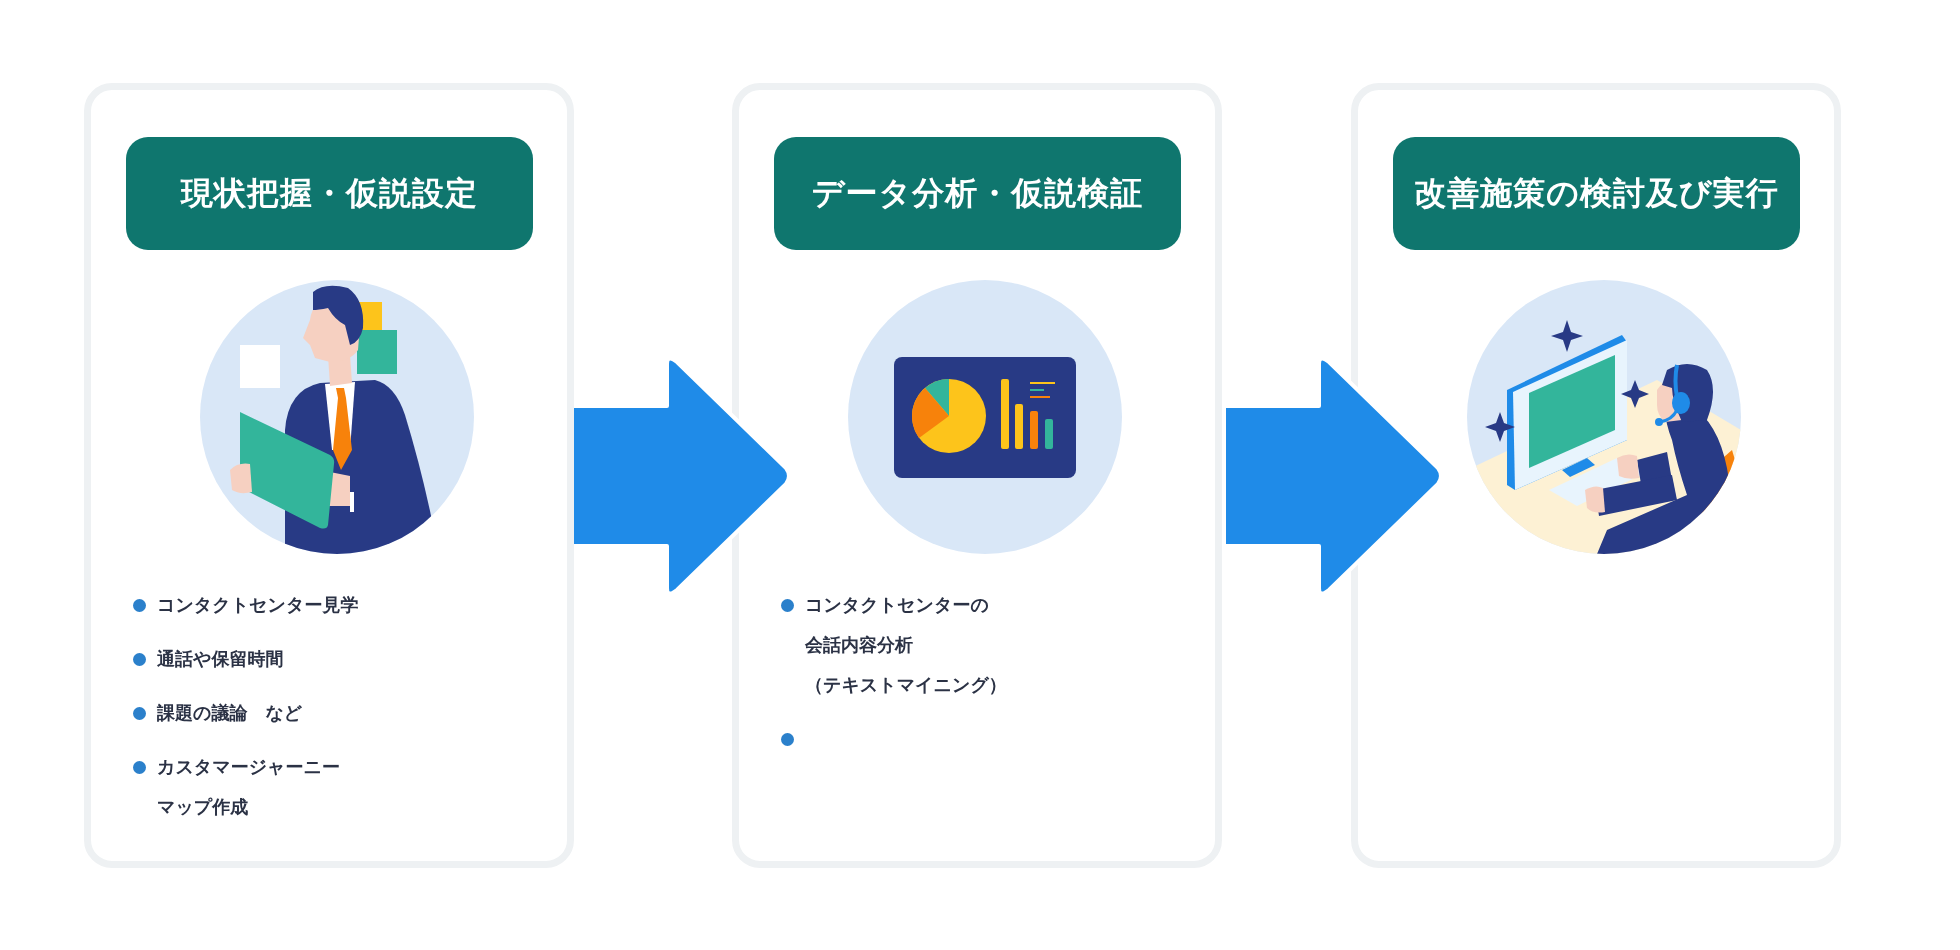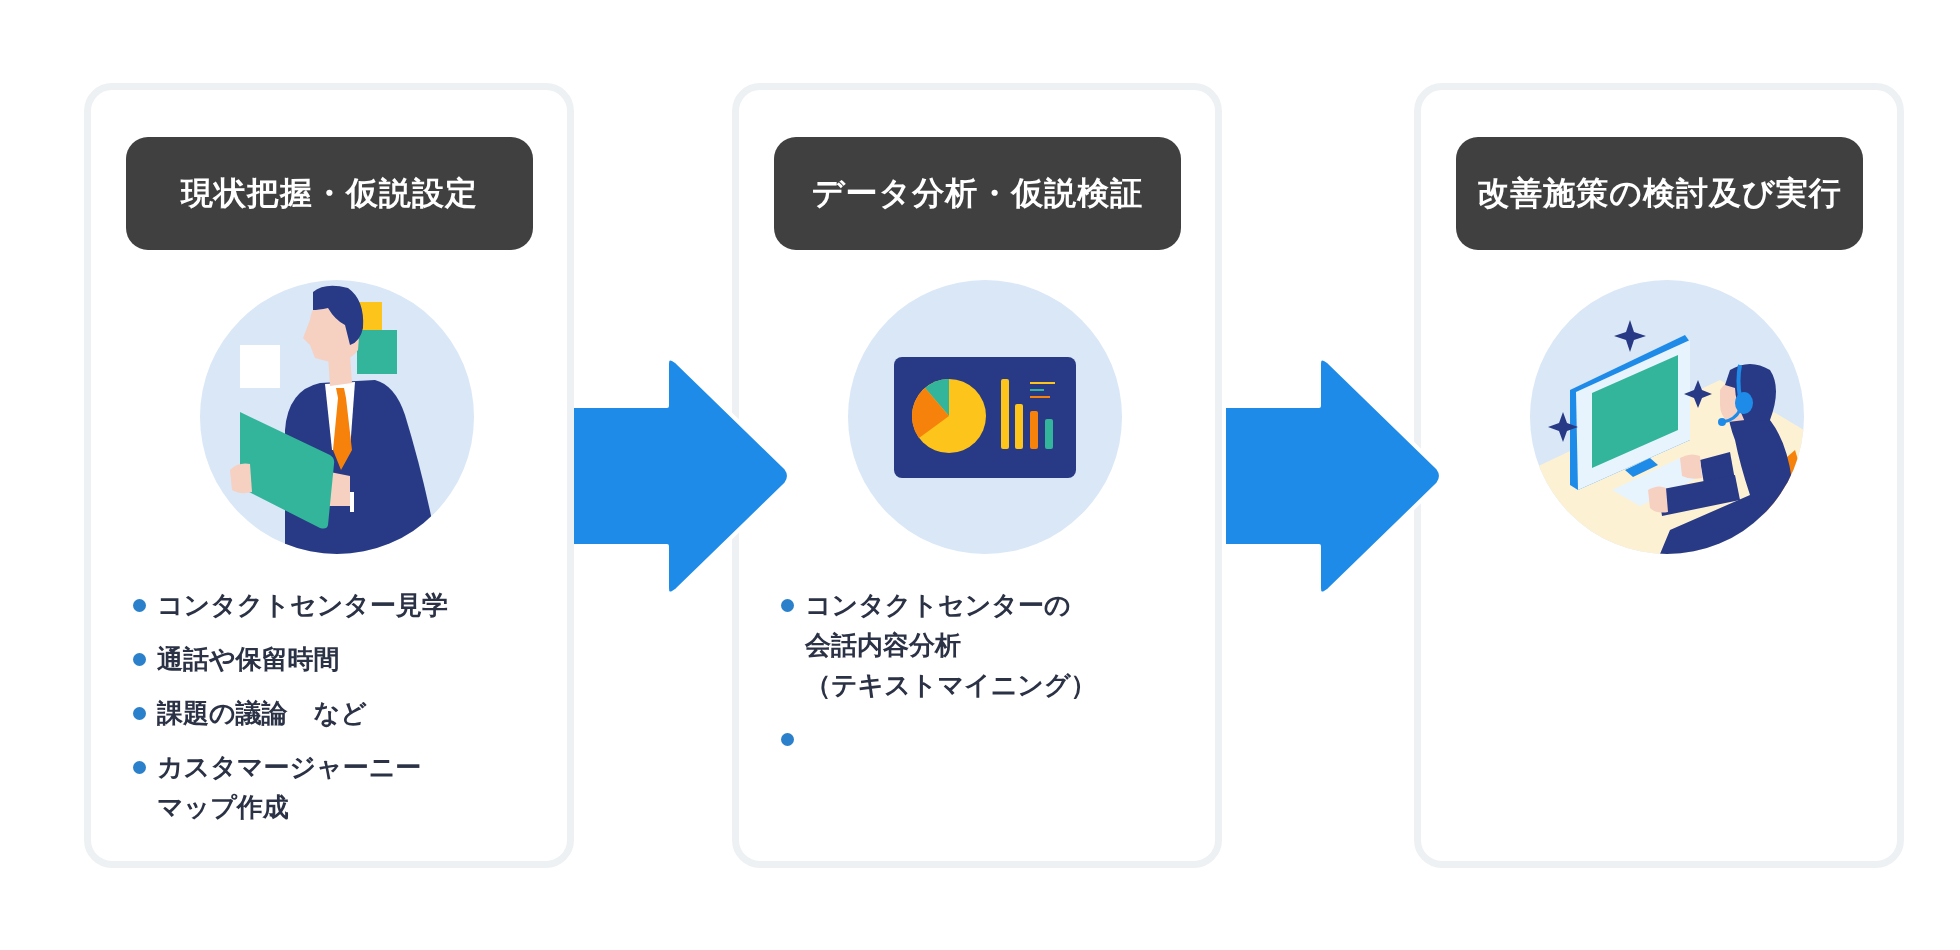--- a/index.html
+++ b/index.html
@@ -6,31 +6,31 @@
   body {
     width: 1960px; height: 950px; background: #ffffff; position: relative; overflow: hidden;
     font-family: "DejaVu Sans", "Liberation Sans", sans-serif;
   }
   .card {
     position: absolute; top: 83px; width: 490px; height: 785px;
     box-sizing: border-box; border: 7px solid #eef1f3; border-radius: 28px; background: #ffffff;
   }
   #card-1 { left: 84px; }
   #card-2 { left: 732px; }
-  #card-3 { left: 1414px; }
+  #card-3 { left: 1351px; }
   .step-title {
     position: absolute; left: 35px; top: 47px; width: 407px; height: 113px;
-    border-radius: 22px; background: #404040; color: #ffffff;
+    border-radius: 22px; background: #0f766e; color: #ffffff;
     display: flex; align-items: center; justify-content: center;
     font-size: 32px; font-weight: bold; letter-spacing: 1px;
   }
   .illus { position: absolute; left: 109px; top: 190px; width: 274px; height: 274px; }
   .bullets {
     position: absolute; left: 38px; top: 495px; width: 430px; margin: 0; padding: 0; list-style: none;
-    color: #2b3245; font-size: 26px; font-weight: bold; line-height: 40px;
+    color: #2b3245; font-size: 18px; font-weight: bold; line-height: 40px;
   }
   .bullets li { position: relative; padding-left: 28px; margin-bottom: 14px; white-space: pre-line; }
   .bullets li .dot {
     position: absolute; left: 4px; top: 14px; width: 13px; height: 13px; border-radius: 50%; background: #2b80cb;
   }
   .arrow { position: absolute; width: 220px; height: 240px; }
   #arrow-1 { left: 574px; top: 356px; }
   #arrow-2 { left: 1226px; top: 356px; }
 </style>
 </head>

